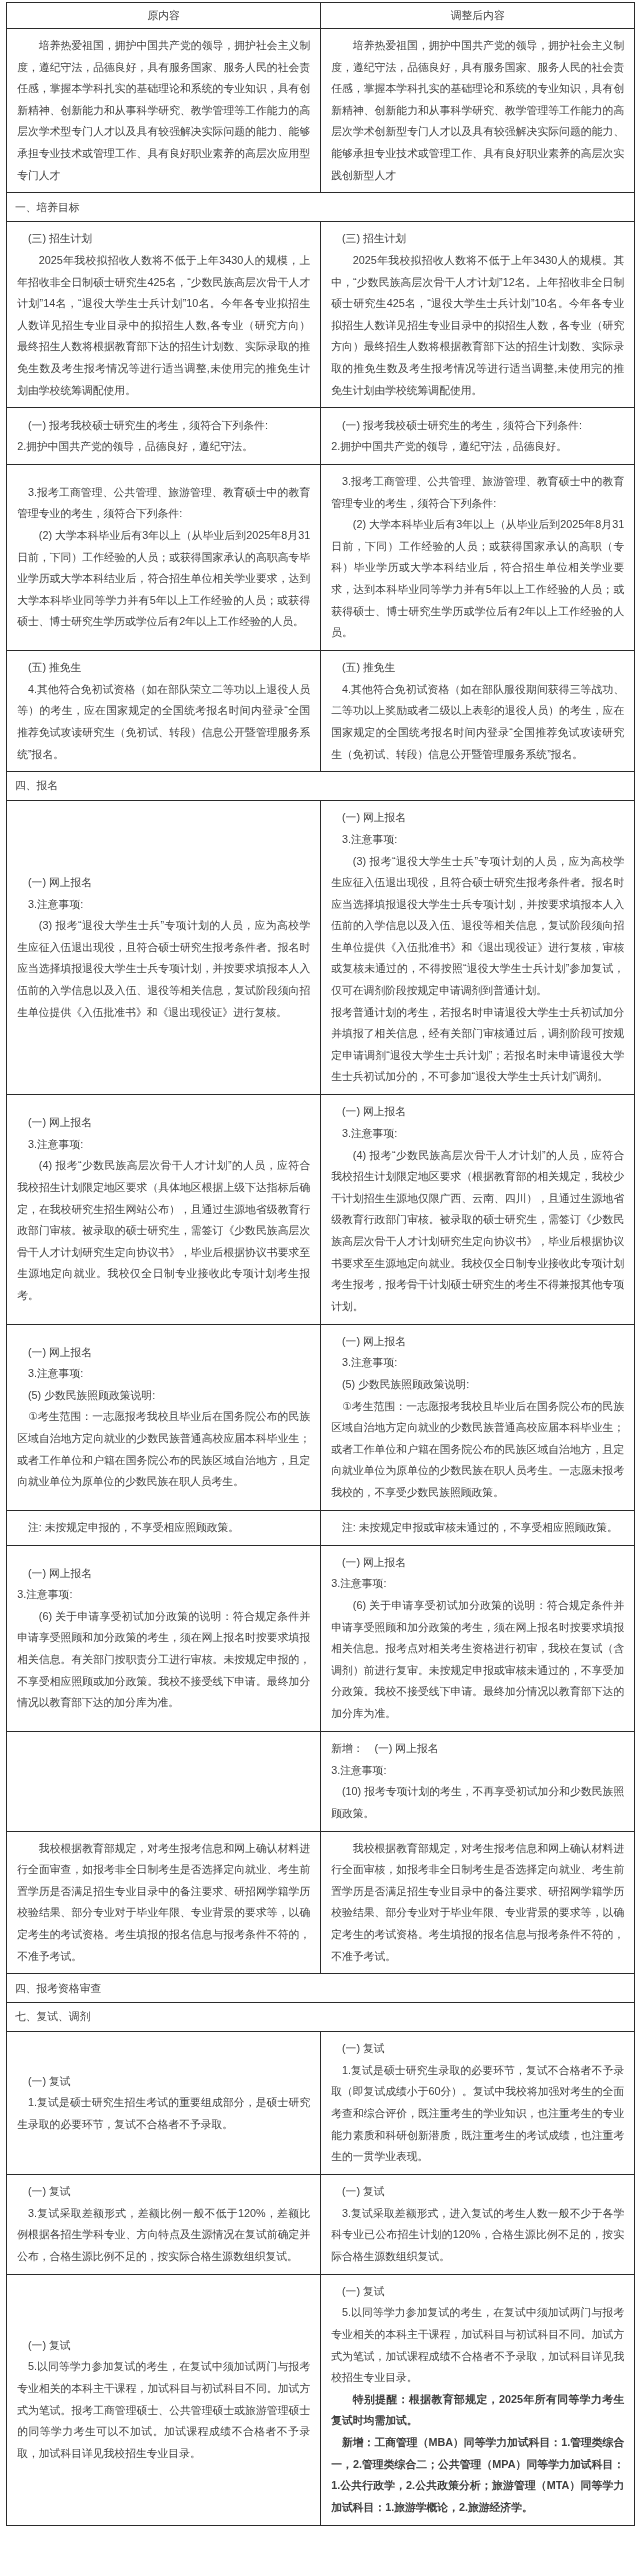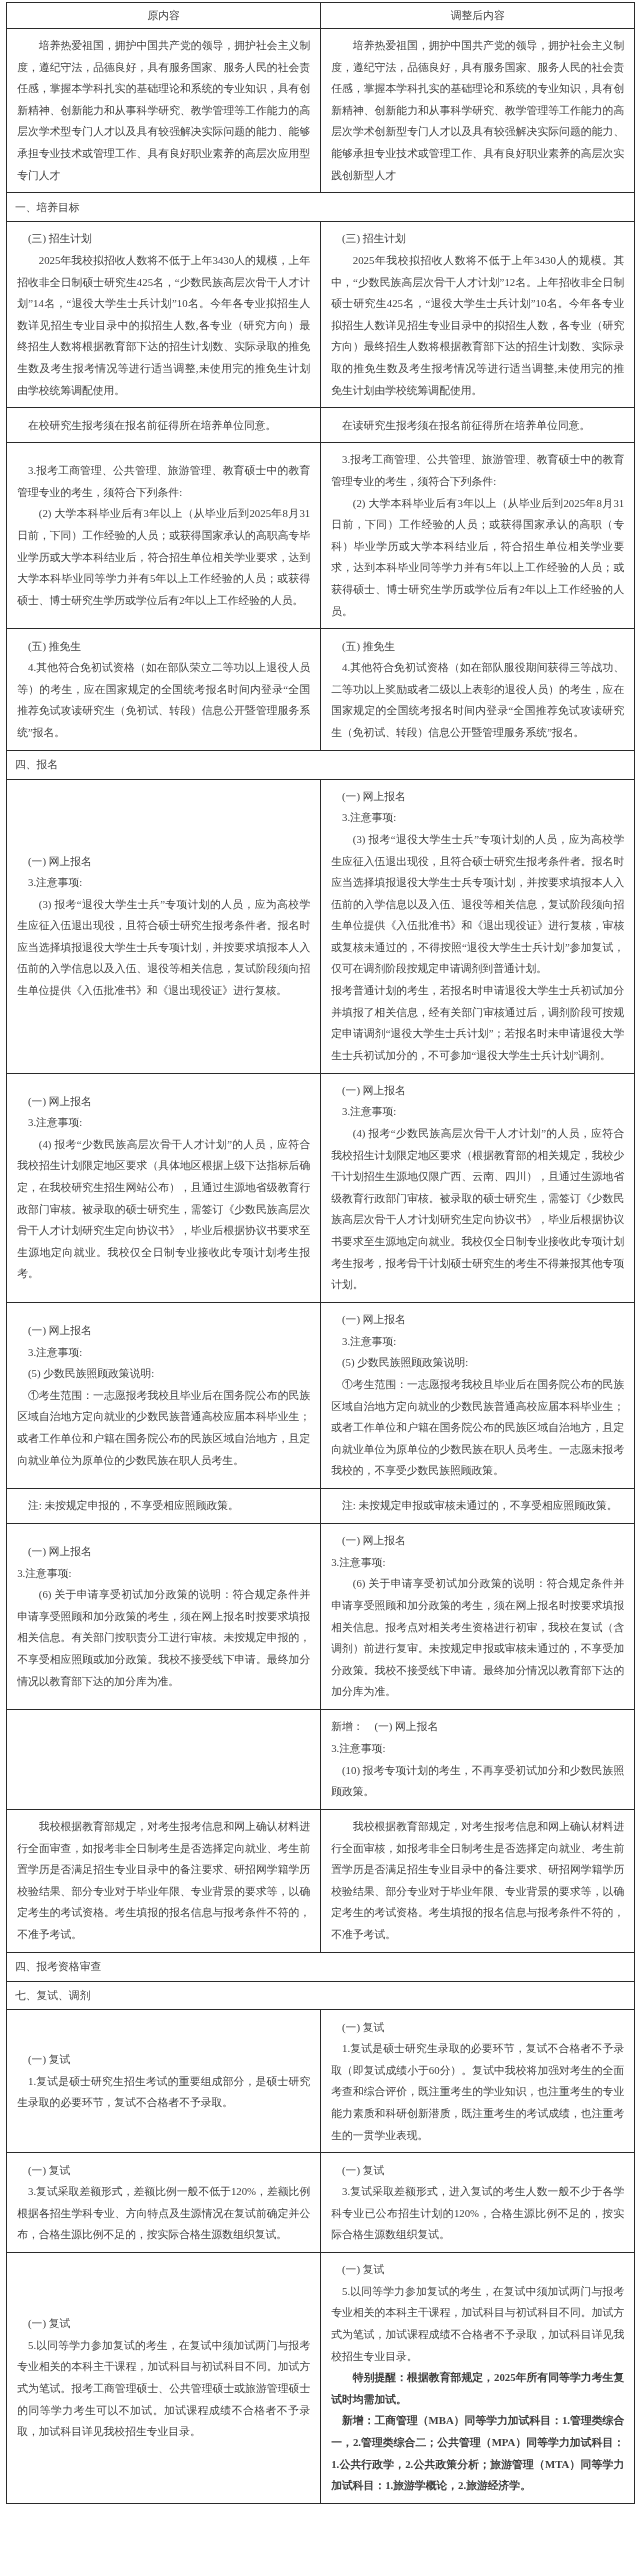--- a/index.html
+++ b/index.html
@@ -19,21 +19,20 @@
     table-layout: fixed;
     border: 1.5px solid #222222;
   }
   table.cmp td {
     border: 0.8px solid #2a2a2a;
     vertical-align: middle;
     color: #3f3f3f;
     font-size: 10.8px;
     line-height: 21.6px;
     box-sizing: border-box;
-    font-family: Liberation Serif, serif;
   }
   td.hdr {
     text-align: center;
     height: 25px;
     padding: 1.5px 4.6px;
   }
   td.section {
     padding: 3.1px 7.7px;
     height: 26px;
   }
@@ -76,24 +75,26 @@
             <p class="ind-1">(三) 招生计划</p>
             <p class="ind-2">2025年我校拟招收人数将不低于上年3430人的规模，上年招收非全日制硕士研究生425名，“少数民族高层次骨干人才计划”14名，“退役大学生士兵计划”10名。今年各专业拟招生人数详见招生专业目录中的拟招生人数,各专业（研究方向）最终招生人数将根据教育部下达的招生计划数、实际录取的推免生数及考生报考情况等进行适当调整,未使用完的推免生计划由学校统筹调配使用。</p>
           </td>
           <td class="cell">
             <p class="ind-1">(三) 招生计划</p>
             <p class="ind-2">2025年我校拟招收人数将不低于上年3430人的规模。其中，“少数民族高层次骨干人才计划”12名。上年招收非全日制硕士研究生425名，“退役大学生士兵计划”10名。今年各专业拟招生人数详见招生专业目录中的拟招生人数，各专业（研究方向）最终招生人数将根据教育部下达的招生计划数、实际录取的推免生数及考生报考情况等进行适当调整,未使用完的推免生计划由学校统筹调配使用。</p>
           </td>
         </tr>
         <tr>
           <td class="cell">
-            <p class="ind-1">在校研究生报考须在报名前征得所在培养单位同意。</p>
-          </td>
-          <td class="cell">
-            <p class="ind-1">在读研究生报考须在报名前征得所在培养单位同意。</p>
+            <p class="ind-1">(一) 报考我校硕士研究生的考生，须符合下列条件:</p>
+            <p class="ind-0">2.拥护中国共产党的领导，品德良好，遵纪守法。</p>
+          </td>
+          <td class="cell">
+            <p class="ind-1">(一) 报考我校硕士研究生的考生，须符合下列条件:</p>
+            <p class="ind-0">2.拥护中国共产党的领导，遵纪守法，品德良好。</p>
           </td>
         </tr>
         <tr>
           <td class="cell">
             <p class="ind-1">3.报考工商管理、公共管理、旅游管理、教育硕士中的教育管理专业的考生，须符合下列条件:</p>
             <p class="ind-2">(2) 大学本科毕业后有3年以上（从毕业后到2025年8月31日前，下同）工作经验的人员；或获得国家承认的高职高专毕业学历或大学本科结业后，符合招生单位相关学业要求，达到大学本科毕业同等学力并有5年以上工作经验的人员；或获得硕士、博士研究生学历或学位后有2年以上工作经验的人员。</p>
           </td>
           <td class="cell">
             <p class="ind-1">3.报考工商管理、公共管理、旅游管理、教育硕士中的教育管理专业的考生，须符合下列条件:</p>
             <p class="ind-2">(2) 大学本科毕业后有3年以上（从毕业后到2025年8月31日前，下同）工作经验的人员；或获得国家承认的高职（专科）毕业学历或大学本科结业后，符合招生单位相关学业要求，达到本科毕业同等学力并有5年以上工作经验的人员；或获得硕士、博士研究生学历或学位后有2年以上工作经验的人员。</p>

